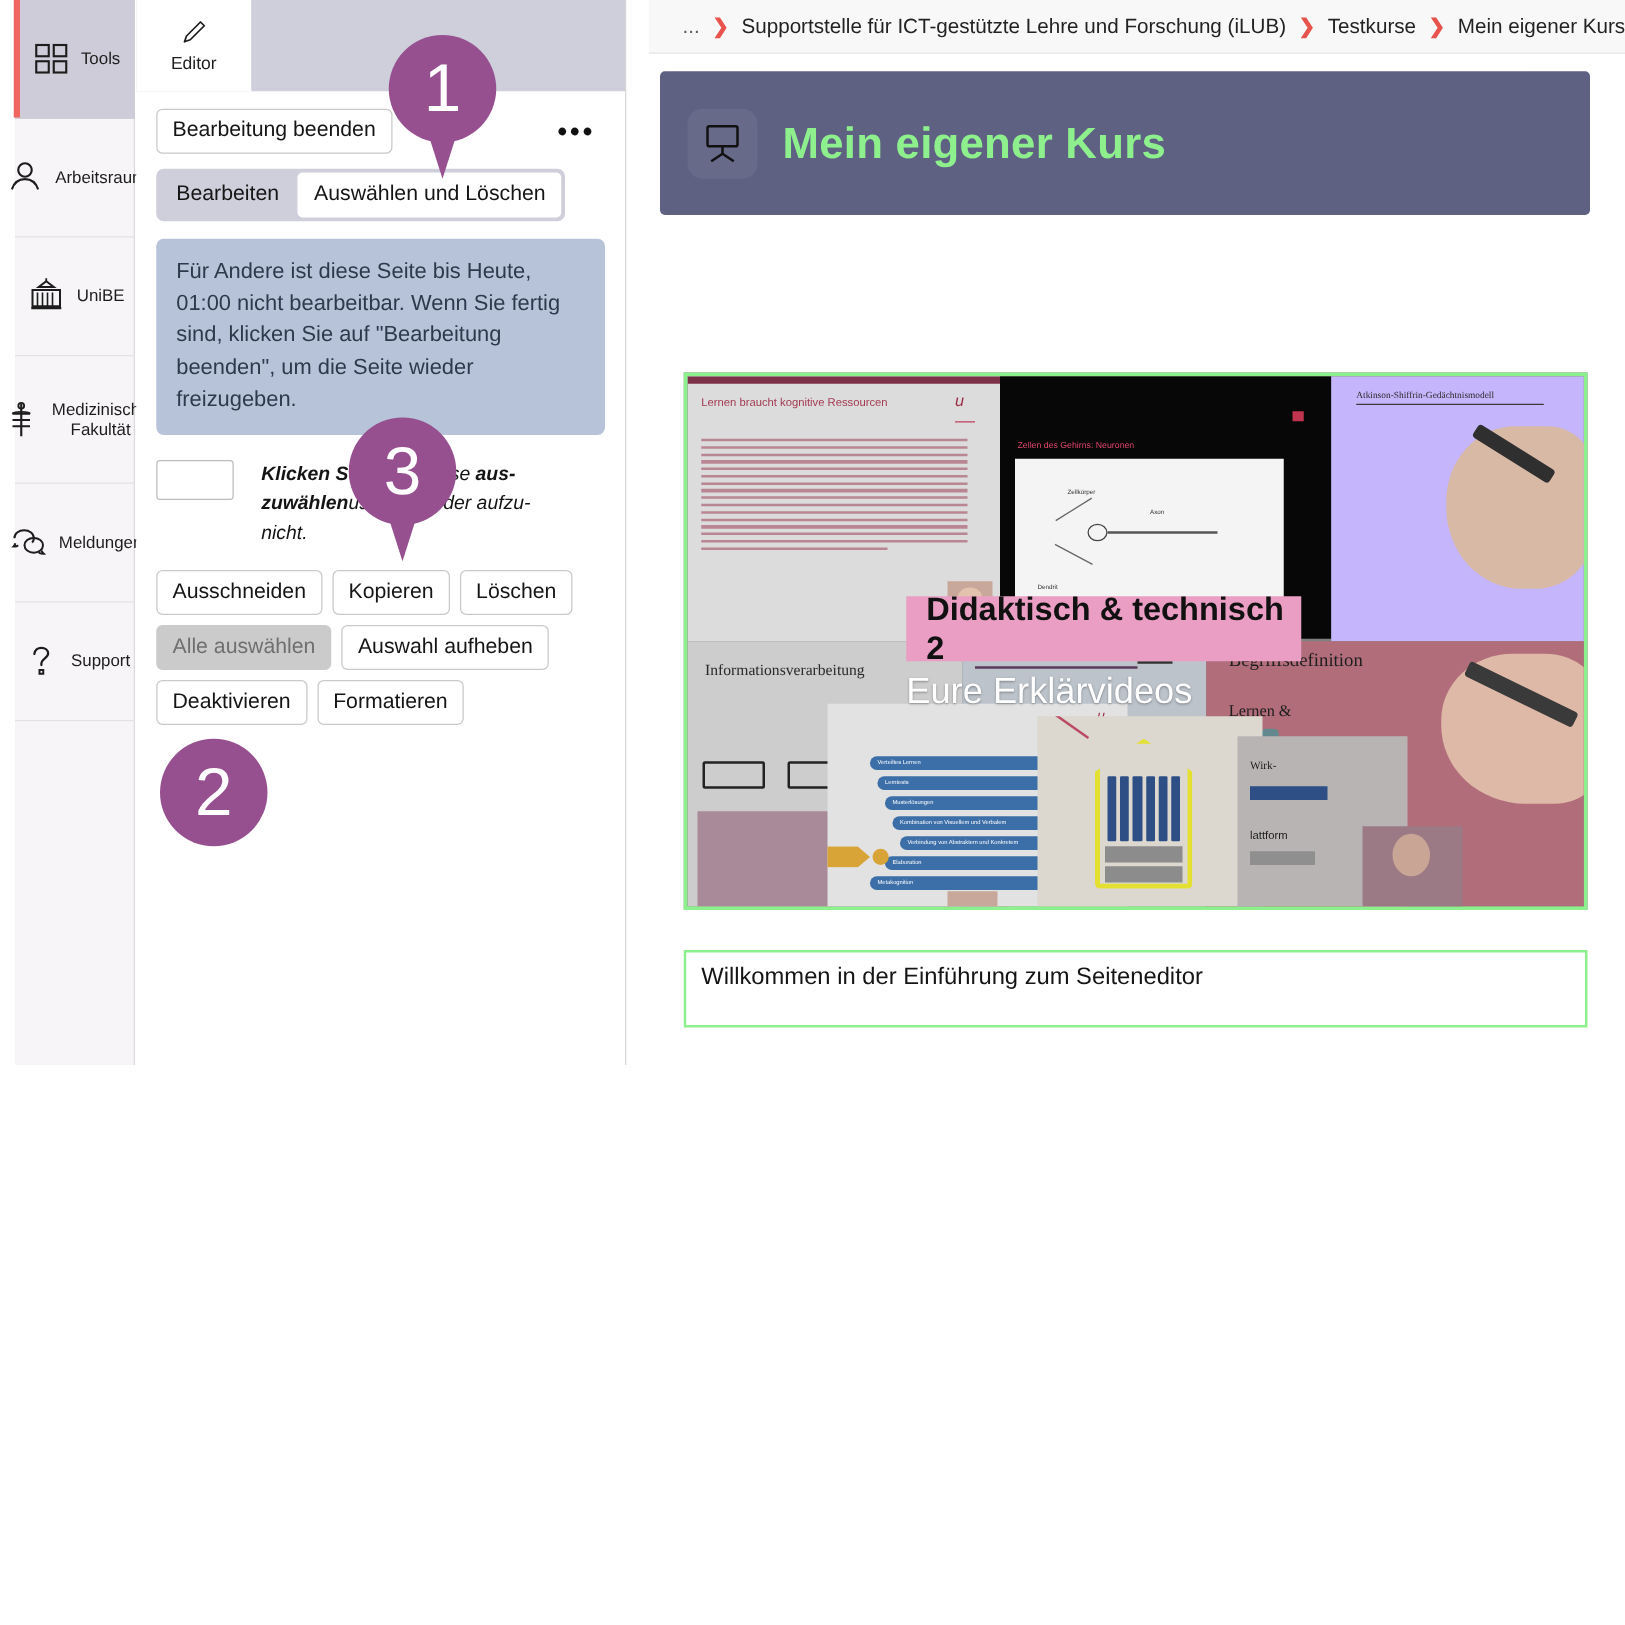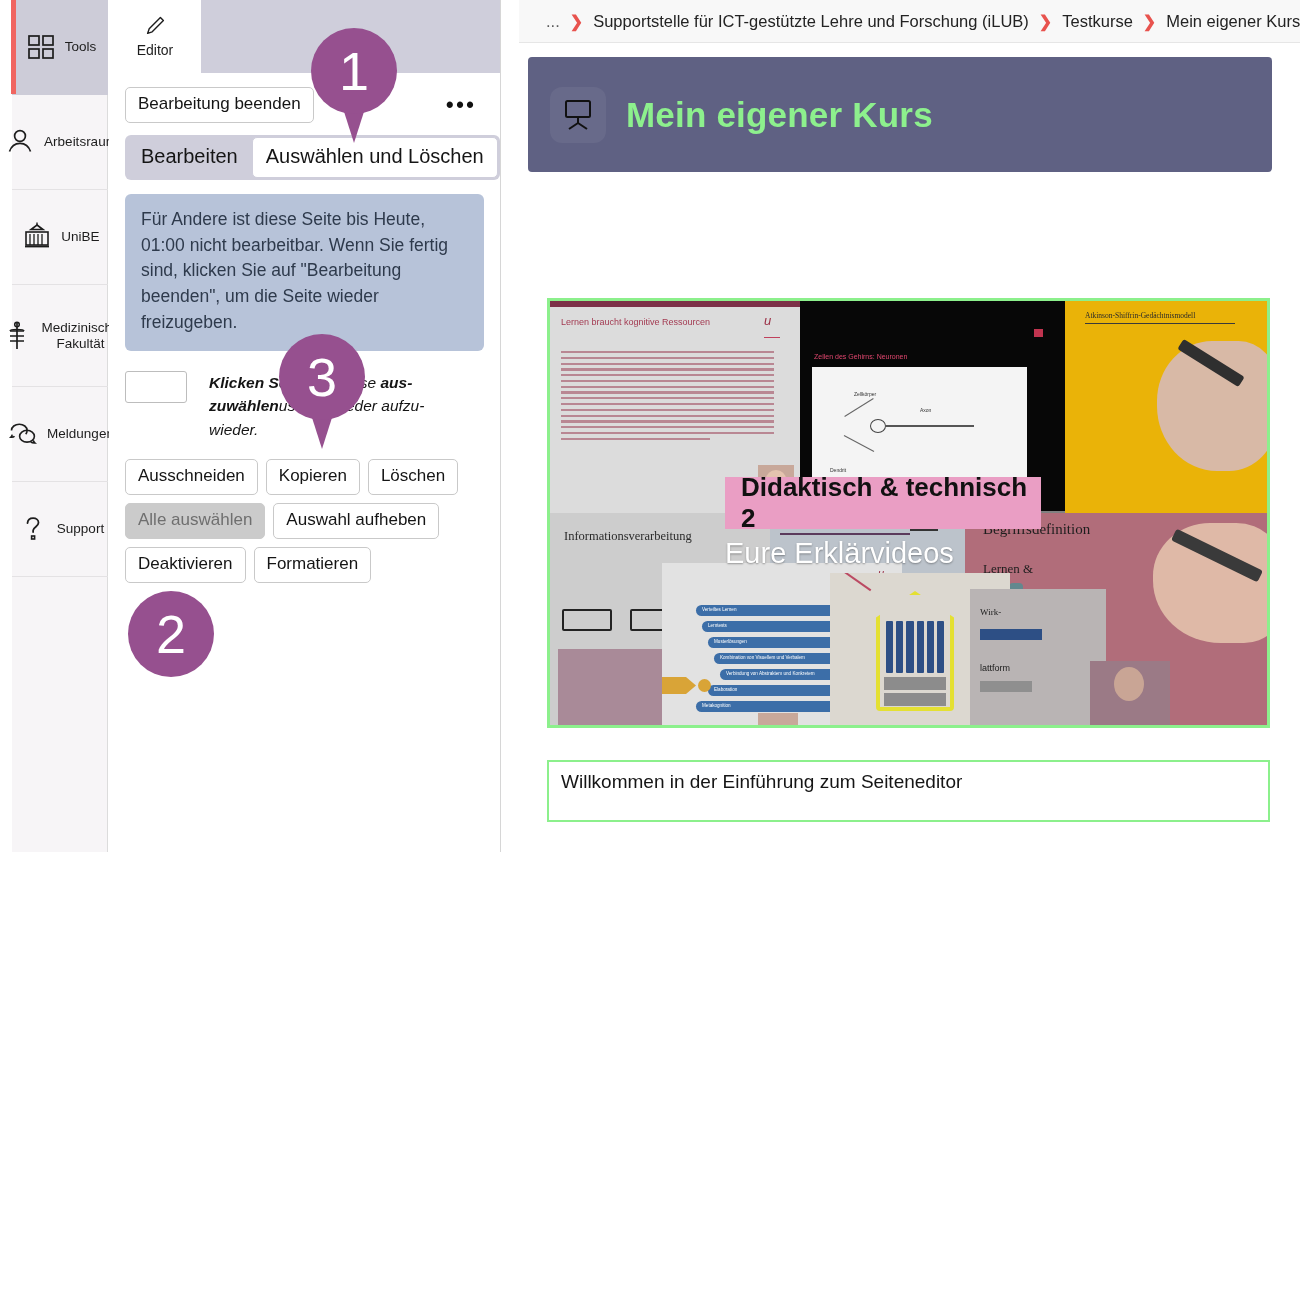--- a/index.html
+++ b/index.html
@@ -55,21 +55,21 @@
     padding: 6px 12px 8px 12px; line-height: 1.18; white-space: nowrap;
   }
   .btn.disabled { background: #cbcbcb; border-color:#cbcbcb; color:#6f6f6f; }
   .dots { font-size: 23px; letter-spacing: 2px; color:#111; line-height: 10px; padding-right: 8px; }
 
   .seg {
     margin-top: 12px; background:#cfcedb; border-radius: 6px; display:inline-flex; align-items:center;
     padding: 2px; gap: 0;
   }
   .seg .segbtn {
-    font-size: 20px; color:#151515; padding: 7px 13px 9px 13px; border-radius: 5px;
+    font-size: 17px; color:#151515; padding: 7px 13px 9px 13px; border-radius: 5px;
     background: transparent; border: 1px solid transparent; white-space:nowrap;
     font-family: "Liberation Sans", sans-serif;
   }
   .seg .segbtn.on { background:#fff; border-color:#cfcedb; }
 
   .infobox {
     margin-top: 14px; background: #b7c3d9; border-radius: 6px;
     padding: 13px 16px 15px 16px; color:#2e3a4c; font-size: 17.5px; line-height: 1.47;
   }
 
@@ -142,21 +142,21 @@
   .slide-b .win { position:absolute; left:12px; top:66px; width:215px; height:128px; background:#f4f4f4; }
   .slide-b .lbl1 { position:absolute; left:42px; top:24px; font-size:5px; color:#333; }
   .slide-b .lbl2 { position:absolute; left:108px; top:40px; font-size:5px; color:#333; }
   .slide-b .lbl3 { position:absolute; left:18px; top:100px; font-size:5px; color:#333; }
   .slide-b .soma { position:absolute; left:58px; top:52px; width:16px; height:14px; border:1px solid #444; border-radius:50%; }
   .slide-b .axon { position:absolute; left:74px; top:58px; width:88px; height:2px; background:#555; }
   .slide-b .dend { position:absolute; left:30px; top:40px; width:34px; height:1px; background:#666; transform:rotate(-32deg); }
   .slide-b .dend2 { position:absolute; left:30px; top:76px; width:34px; height:1px; background:#666; transform:rotate(28deg); }
   .slide-b .tiny { position:absolute; right:22px; top:28px; width:9px; height:8px; background:#c0344f; }
 
-  .slide-c { left:515px; top:0; width:208px; height:212px; background:#eab308; }
+  .slide-c { left:515px; top:0; width:208px; height:212px; background:#c4b5fd; }
   .slide-c .hw { position:absolute; left:20px; top:10px; font-size:7.5px; color:#2a2a2a; font-family:"Liberation Serif", serif; }
   .slide-c .hwl { position:absolute; left:20px; top:22px; width:150px; height:1.4px; background:#3a3a3a; }
   .slide-c .hand { position:absolute; right:-4px; top:40px; width:120px; height:130px; background:#d8b9a6; border-radius:46% 32% 40% 50%; }
   .slide-c .pen { position:absolute; right:26px; top:56px; width:72px; height:12px; background:#2f2f2f; border-radius:3px; transform:rotate(32deg); }
 
   .slide-d { left:0; top:212px; width:220px; height:218px; background:#cdcdcd; }
   .slide-d .hw { position:absolute; left:14px; top:16px; font-size:12.5px; color:#2a2a2a; font-family:"Liberation Serif", serif; }
   .slide-d .bx { position:absolute; border:2px solid #222; border-radius:2px; }
   .slide-d .b1 { left:12px; top:96px; width:50px; height:22px; }
   .slide-d .b2 { left:80px; top:96px; width:50px; height:22px; }
@@ -187,21 +187,21 @@
   .slide-i .face2 { position:absolute; left:96px; bottom:-26px; width:40px; height:44px; background:#c8a89a; }
 
   .slide-j { left:280px; top:272px; width:180px; height:158px; background:#dcd8d0; }
   .slide-j .house { position:absolute; left:46px; top:18px; width:78px; height:120px; border:4px solid #e4e032; border-radius:4px; clip-path: polygon(50% 0, 100% 22%, 100% 100%, 0 100%, 0 22%); }
   .slide-j .books { position:absolute; left:56px; top:48px; width:58px; height:52px; display:flex; gap:3px; }
   .slide-j .books i { flex:1; background:#2d4f85; border-radius:1px; }
   .slide-j .base1 { position:absolute; left:54px; top:104px; width:62px; height:13px; background:#8c8c8c; }
   .slide-j .base2 { position:absolute; left:54px; top:120px; width:62px; height:13px; background:#8c8c8c; }
   .slide-j .ar { position:absolute; left:8px; top:6px; width:36px; height:2px; background:#bb4a63; transform:rotate(35deg); }
 
-  .slide-k { left:420px; top:288px; width:136px; height:142px; background:#b9b4b4; }
+  .slide-k { left:440px; top:288px; width:136px; height:142px; background:#b9b4b4; }
   .slide-k .hw { position:absolute; left:10px; top:18px; font-size:9px; color:#1c1c1c; font-family:"Liberation Serif", serif; }
   .slide-k .bl { position:absolute; left:10px; top:40px; width:62px; height:11px; background:#2d4f85; }
   .slide-k .hw2 { position:absolute; left:10px; top:74px; font-size:9px; color:#1c1c1c; font-family:Liberation Sans, sans-serif; }
   .slide-k .gr { position:absolute; left:10px; top:92px; width:52px; height:11px; background:#8f8f8f; }
 
   .slide-l { left:540px; top:360px; width:80px; height:70px; background:#9b7a86; }
   .slide-l .p { position:absolute; left:24px; top:6px; width:30px; height:34px; border-radius:50%; background:#c9a595; }
 
   .ribbon-pink {
     position:absolute; left:175px; top:176px; width:316px; height:52px; background:#ea9ec4;
@@ -329,21 +329,21 @@
         <button class="segbtn on">Auswählen und Löschen</button>
       </div>
 
       <div class="infobox">Für Andere ist diese Seite bis Heute, 01:00 nicht bearbeitbar. Wenn Sie fertig sind, klicken Sie auf "Bearbeitung beenden", um die Seite wieder freizugeben.</div>
 
       <div class="hintrow">
         <div class="emptybox"></div>
         <div class="hint">
           <b>Klicken S</b><span>ente um diese </span><b>aus-</b><br>
           <b>zuwählen</b><span>uswahl wieder aufzu-</span><br>
-          <span>wieder.</span>
+          <span>nicht.</span>
         </div>
       </div>
 
       <div class="btnrows">
         <div class="btnrow">
           <button class="btn">Ausschneiden</button>
           <button class="btn">Kopieren</button>
           <button class="btn">Löschen</button>
         </div>
         <div class="btnrow">

